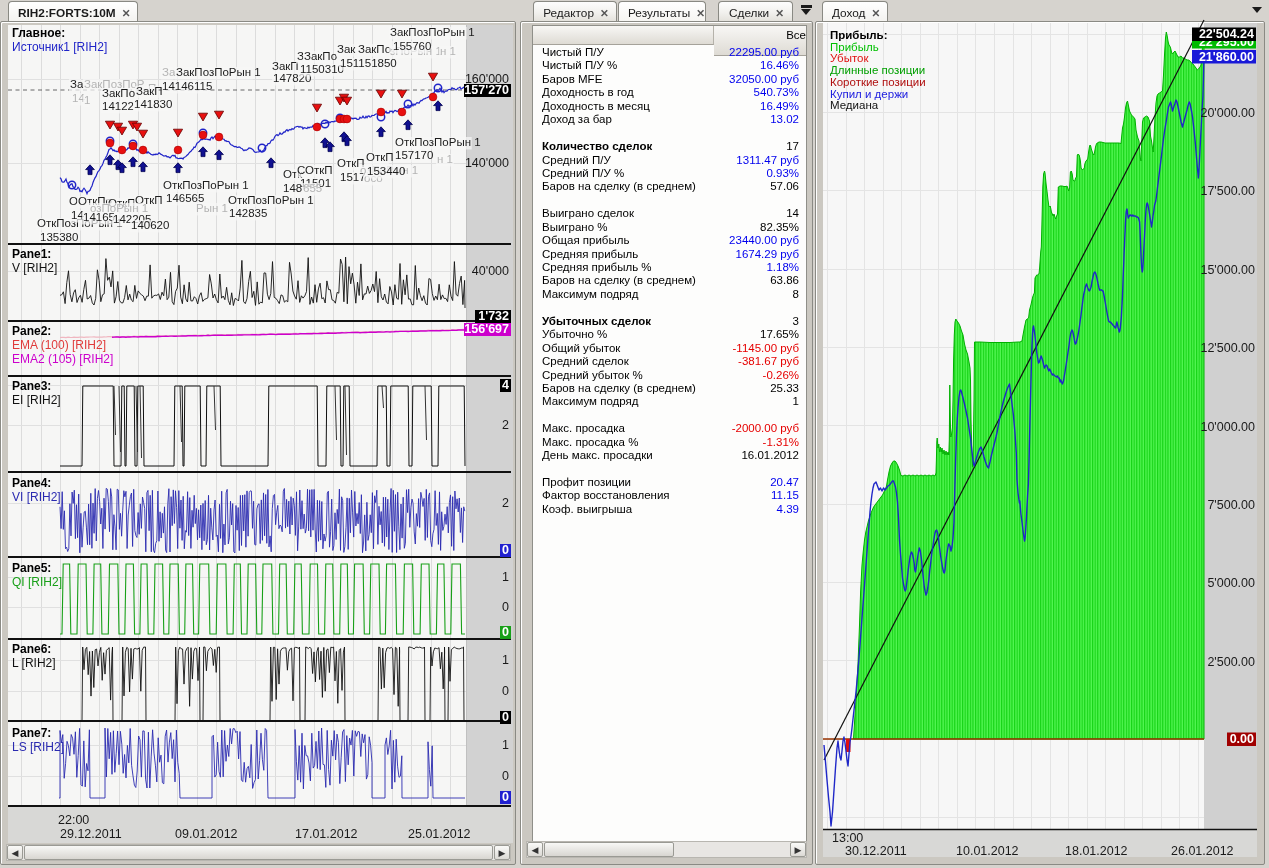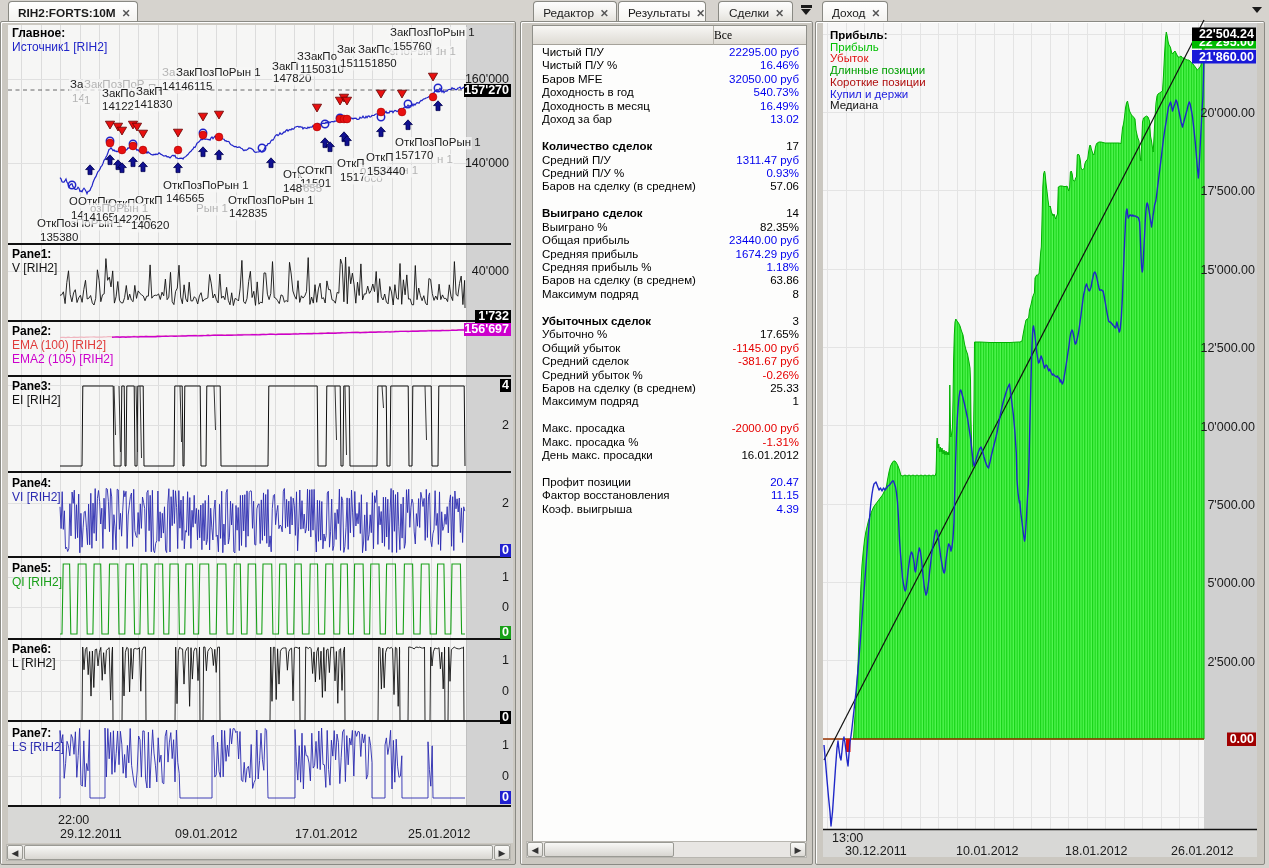--- a/index.html
+++ b/index.html
@@ -317,21 +317,21 @@
 <div class="tabbar" style="left:520px; width:293px;">
   <div class="tab" style="left:13px; width:84px;">Редактор<span class="x">✕</span></div>
   <div class="tab" style="left:98px; width:88px; background:linear-gradient(#ffffff,#f6f5f2);">Результаты<span class="x">✕</span></div>
   <div class="tab" style="left:198px; width:75px;">Сделки<span class="x">✕</span></div>
   <div style="position:absolute; left:281px; top:5px; width:11px; height:2.5px; background:#1a1a1a;"></div>
   <div style="position:absolute; left:281px; top:9px; width:0; height:0; border:5.5px solid transparent; border-top:6px solid #1a1a1a;"></div>
 </div>
 <div class="panel" style="left:520px; top:21px; width:293px; height:844px;"></div>
 <div style="position:absolute; left:532px; top:25px; width:275px; height:818px; background:#fdfdfc; border:1px solid #8f8f89;"></div>
 <div style="position:absolute; left:533px; top:26px; width:181px; height:19px; background:linear-gradient(#f8f7f5,#dedbd4); border-right:1px solid #b5b2aa; border-bottom:1px solid #a5a29a;"></div>
-<div style="position:absolute; left:714px; top:26px; width:92px; height:19px; background:linear-gradient(#f8f7f5,#dedbd4); border-bottom:1px solid #a5a29a; font-size:11.5px; text-align:left; line-height:18px;font-family:Liberation Serif, serif;">Все</div>
+<div style="position:absolute; left:714px; top:26px; width:92px; height:30px; background:linear-gradient(#f8f7f5,#dedbd4); border-bottom:1px solid #a5a29a; font-size:11.5px; text-align:right; line-height:18px;">Все</div>
 <div style="position:absolute; left:533px; top:46px; width:273px;">
     <div class="trow">
       <span class="tl">Чистый П/У</span>
       <span class="tv" style="color:#0000ee">22295.00 руб</span>
     </div>
     <div class="trow">
       <span class="tl">Чистый П/У %</span>
       <span class="tv" style="color:#0000ee">16.46%</span>
     </div>
     <div class="trow">
@@ -366,21 +366,21 @@
       <span class="tv" style="color:#0000ee">0.93%</span>
     </div>
     <div class="trow">
       <span class="tl">Баров на сделку (в среднем)</span>
       <span class="tv" style="color:#000">57.06</span>
     </div>
     <div class="trow">
       <span class="tl">&nbsp;</span>
     </div>
     <div class="trow">
-      <span class="tl" style="font-weight:bold">Выиграно сделок</span>
+      <span class="tl" style="font-weight:normal">Выиграно сделок</span>
       <span class="tv" style="color:#000">14</span>
     </div>
     <div class="trow">
       <span class="tl">Выиграно %</span>
       <span class="tv" style="color:#000">82.35%</span>
     </div>
     <div class="trow">
       <span class="tl">Общая прибыль</span>
       <span class="tv" style="color:#0000ee">23440.00 руб</span>
     </div>

